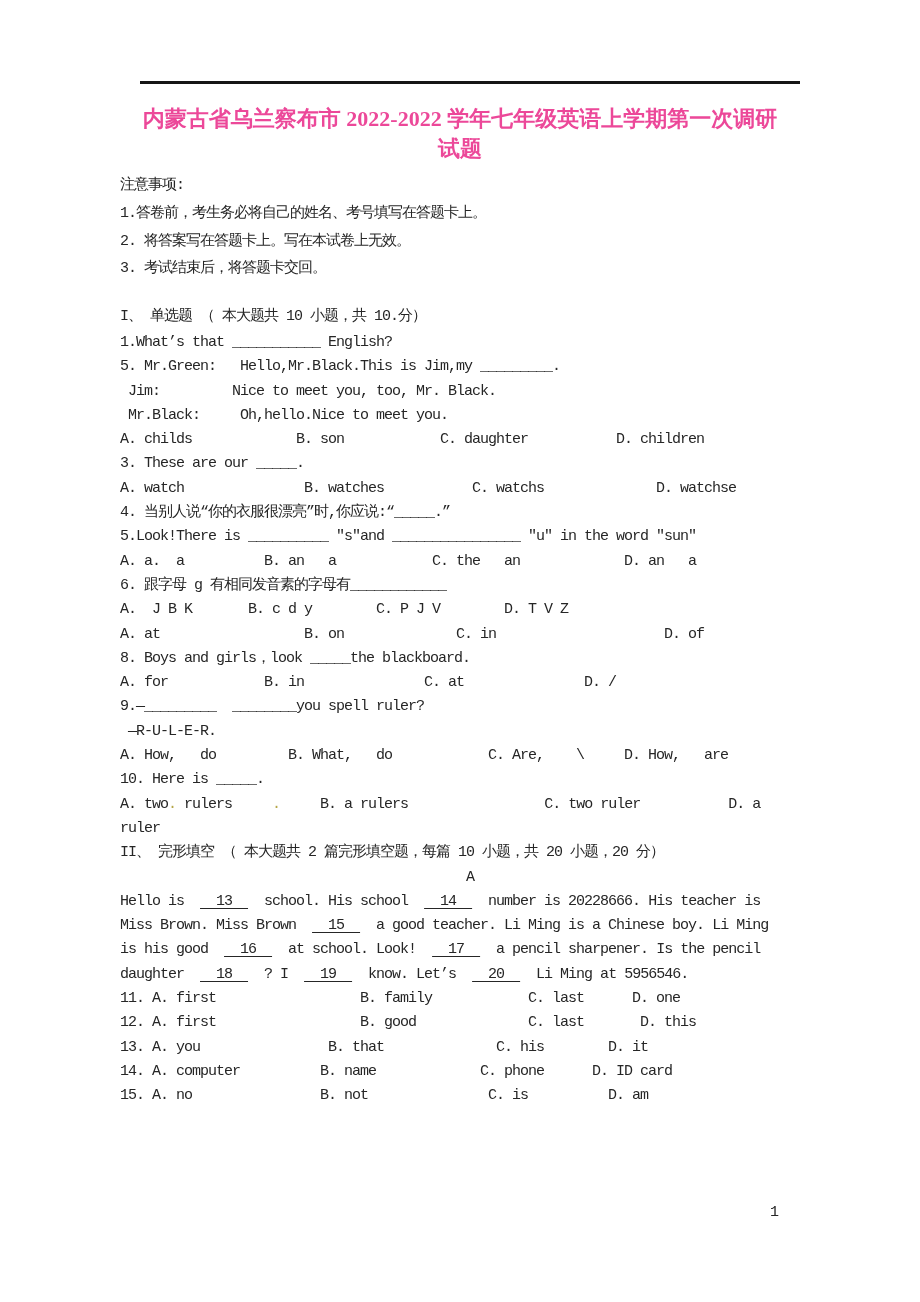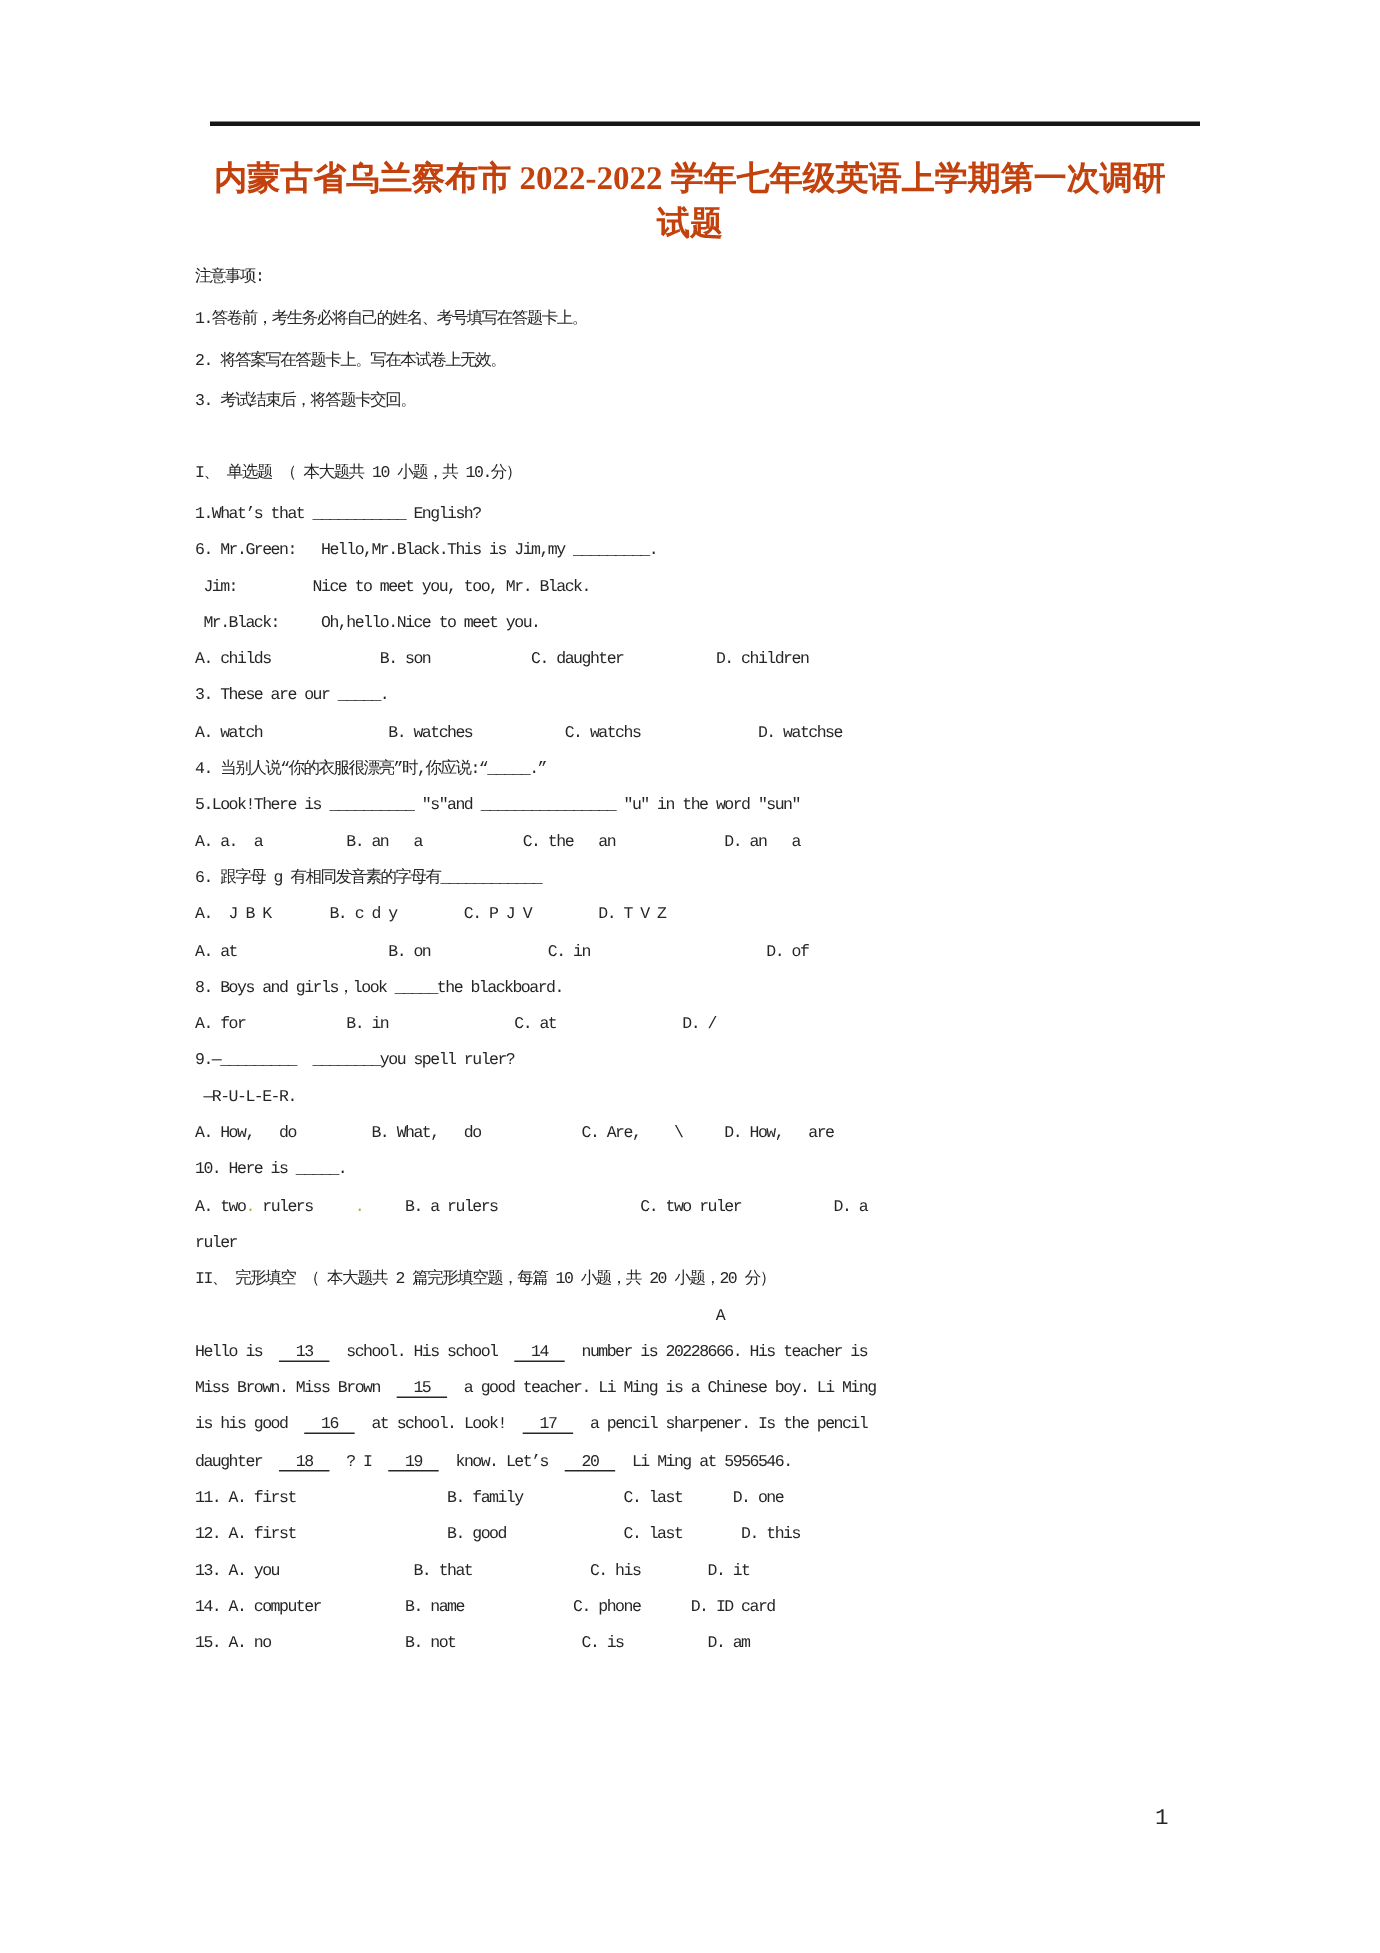--- a/index.html
+++ b/index.html
@@ -11,52 +11,52 @@
   .top-rule {
     position:absolute; left:140px; top:81px; width:660px; height:0;
     border-top:3px solid #161616;
   }
   .title-block {
     position:absolute; left:115px; top:104px; width:690px; text-align:center;
     font-family:"Liberation Serif","DejaVu Serif",serif;
     font-weight:700; font-size:22px; line-height:30px;
   }
   .doc {
-    position:absolute; left:130px; top:172px; width:700px;
-    font-size:11px; letter-spacing:-1px;
+    position:absolute; left:120px; top:172px; width:700px;
+    font-size:15px; letter-spacing:-1px;
   }
   .line { white-space:pre; line-height:24.3px; min-height:24.3px; }
   .line.tall { line-height:27.8px; min-height:27.8px; }
   .line.gap  { height:20px; min-height:20px; }
   .line.center { text-align:center; }
   .u { text-decoration:underline; text-underline-offset:3px; }
   .page-number {
     position:absolute; left:770px; top:1204px; font-size:15px; color:#262626;
   }
 </style>
 </head>
 <body>
 
 <div class="page">
   <div class="top-rule"></div>
 
-  <div class="title-block" style="color: #c2410c;">
+  <div class="title-block" style="color: #ec4899;">
     <div>内蒙古省乌兰察布市 2022-2022 学年七年级英语上学期第一次调研</div>
     <div>试题</div>
   </div>
 
   <div class="doc">
       <div class="line tall"><span>注意事项:</span></div>
       <div class="line tall"><span>1.答卷前，考生务必将自己的姓名、考号填写在答题卡上。</span></div>
       <div class="line tall"><span>2. 将答案写在答题卡上。写在本试卷上无效。</span></div>
       <div class="line tall"><span>3. 考试结束后，将答题卡交回。</span></div>
       <div class="line gap"><span></span></div>
       <div class="line tall"><span>I、 单选题 （ 本大题共 10 小题，共 10.分）</span></div>
       <div class="line"><span>1.What’s that ___________ English?</span></div>
-      <div class="line"><span>6. Mr.Green:   Hello,Mr.Black.This is Jim,my _________.</span></div>
+      <div class="line"><span>5. Mr.Green:   Hello,Mr.Black.This is Jim,my _________.</span></div>
       <div class="line"><span> Jim:         Nice to meet you, too, Mr. Black.</span></div>
       <div class="line"><span> Mr.Black:     Oh,hello.Nice to meet you.</span></div>
       <div class="line"><span>A. childs             B. son            C. daughter           D. children</span></div>
       <div class="line"><span>3. These are our _____.</span></div>
       <div class="line"><span>A. watch               B. watches           C. watchs              D. watchse</span></div>
       <div class="line"><span>4. 当别人说“你的衣服很漂亮”时,你应说:“_____.”</span></div>
       <div class="line"><span>5.Look!There is __________ ″s″and ________________ ″u″ in the word ″sun″</span></div>
       <div class="line"><span>A. a.  a          B. an   a            C. the   an             D. an   a</span></div>
       <div class="line"><span>6. 跟字母 g 有相同发音素的字母有____________</span></div>
       <div class="line"><span>A.  J B K       B. c d y        C. P J V        D. T V Z</span></div>

